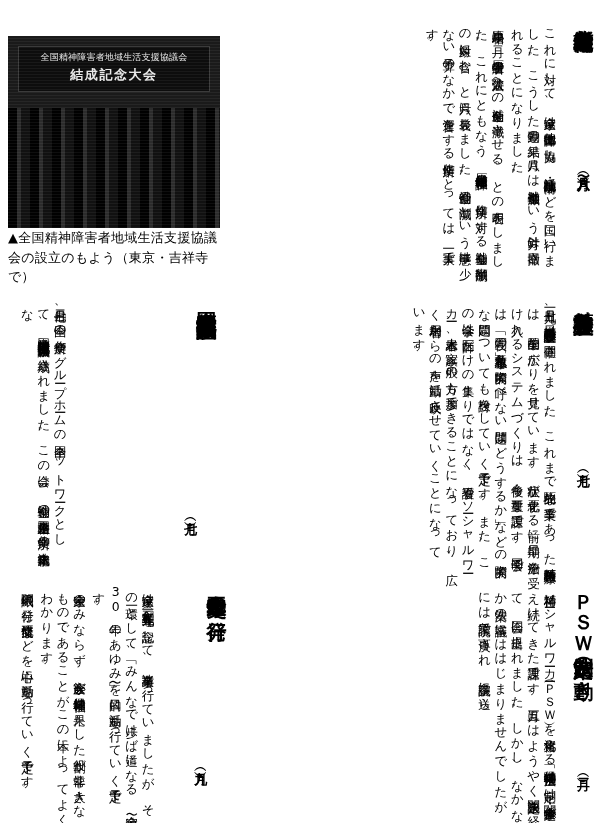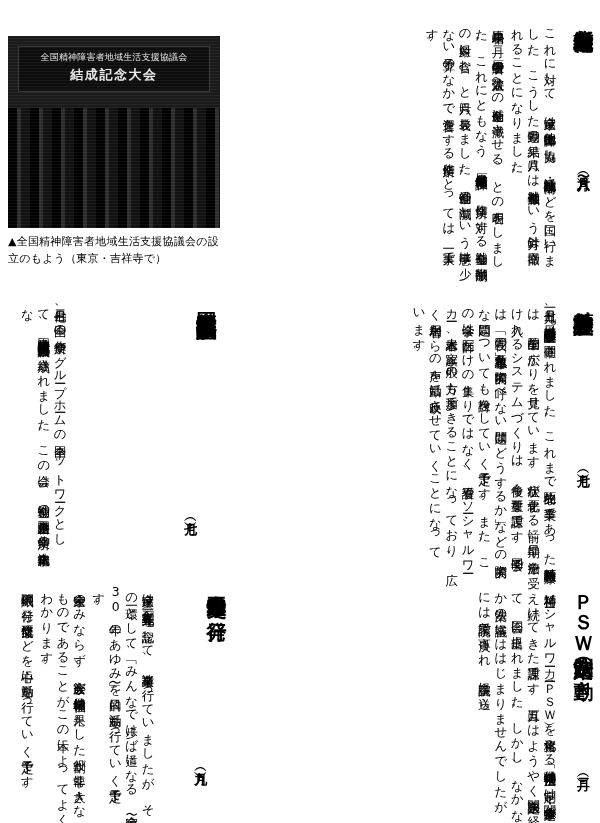--- a/index.html
+++ b/index.html
@@ -123,22 +123,21 @@
     opacity: 0.95;
   }
   .photo .grain {
     position: absolute;
     inset: 0;
     background:
       repeating-linear-gradient(0deg, rgba(255,255,255,0.05) 0 1px, rgba(0,0,0,0) 1px 3px);
     mix-blend-mode: screen;
   }
   .caption {
-    margin-top: 6px;
-    font-size: 11px;
+    font-size: 13px;
     line-height: 1.5;
     letter-spacing: 0.02em;
   }
 
   
   .article2 {
     position: absolute;
     top: 288px;
     left: 0;
     width: 600px;

